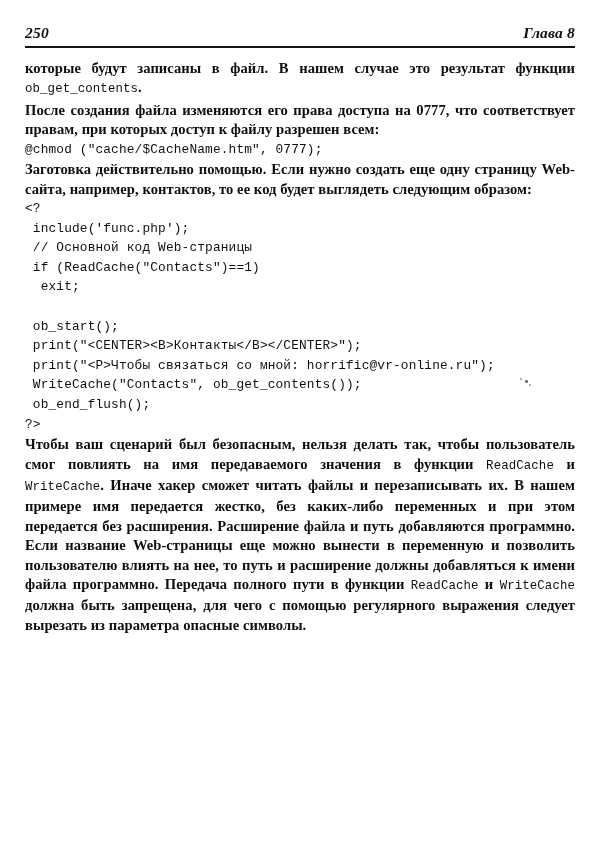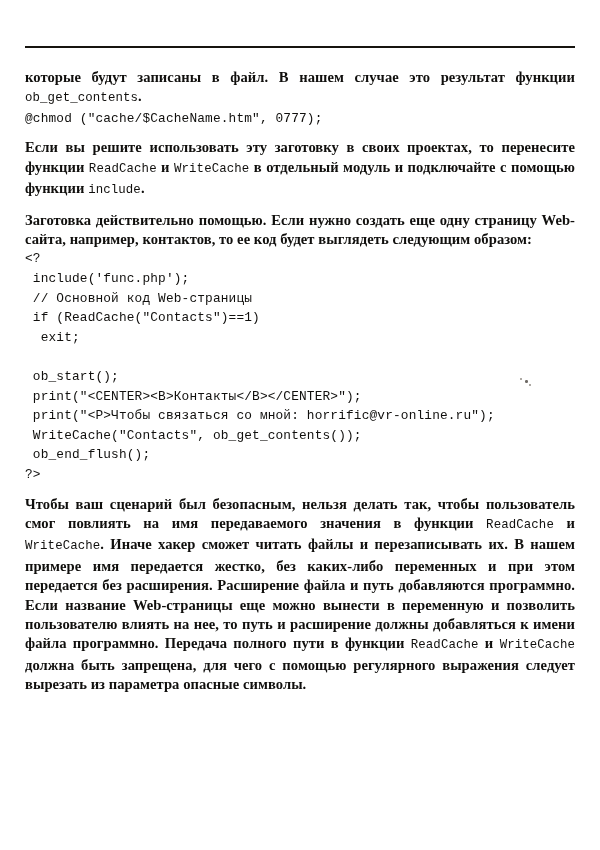--- a/index.html
+++ b/index.html
@@ -52,21 +52,21 @@
 
   
   .body {
     position: absolute;
     left: 25px;
     top: 58px;
     width: 550px;
   }
 
   p.para {
-    margin: 10px 0 0 0;
+    margin: 1px 0 0 0;
     padding: 0;
     font-size: 14.6px;
     line-height: 19.4px;
     font-weight: bold;
     text-align: justify;
     text-justify: inter-word;
     -webkit-hyphens: none;
     hyphens: none;
     letter-spacing: 0.05px;
   }
@@ -112,27 +112,31 @@
   .speck.s2 {
     width: 2px; height: 2px;
     background: #8d8780;
   }
 </style>
 </head>
 <body>
 
 <div class="page">
 
+  <div class="running-head">
+    <span class="folio">250</span>
+    <span class="chapter">Глава 8</span>
+  </div>
 
   <div class="head-rule"></div>
 
   <div class="body" id="body-content">
       <p class="para blk">которые будут записаны в файл. В нашем случае это результат функции <code>ob_get_contents</code>.</p>
+      <p class="para blk-tight">После создания файла изменяются его права доступа на 0777, что соответствует правам, при которых доступ к файлу разрешен всем:</p>
       <pre class="code blk">@chmod ("cache/$CacheName.htm", 0777);</pre>
-      <p class="para blk">Если вы решите использовать эту заготовку в своих проектах, то перенесите функции <code>ReadCache</code> и <code>WriteCache</code> в отдельный модуль и подключайте с помощью функции <code>include</code>.</p>
       <p class="para blk-tight">Заготовка действительно помощью. Если нужно создать еще одну страницу Web-сайта, например, контактов, то ее код будет выглядеть следующим образом:</p>
       <pre class="code blk">&lt;?
  include('func.php');
  // Основной код Web-страницы
  if (ReadCache("Contacts")==1)
   exit;
 
  ob_start();
  print("&lt;CENTER&gt;&lt;B&gt;Контакты&lt;/B&gt;&lt;/CENTER&gt;");
  print("&lt;P&gt;Чтобы связаться со мной: horrific@vr-online.ru");

